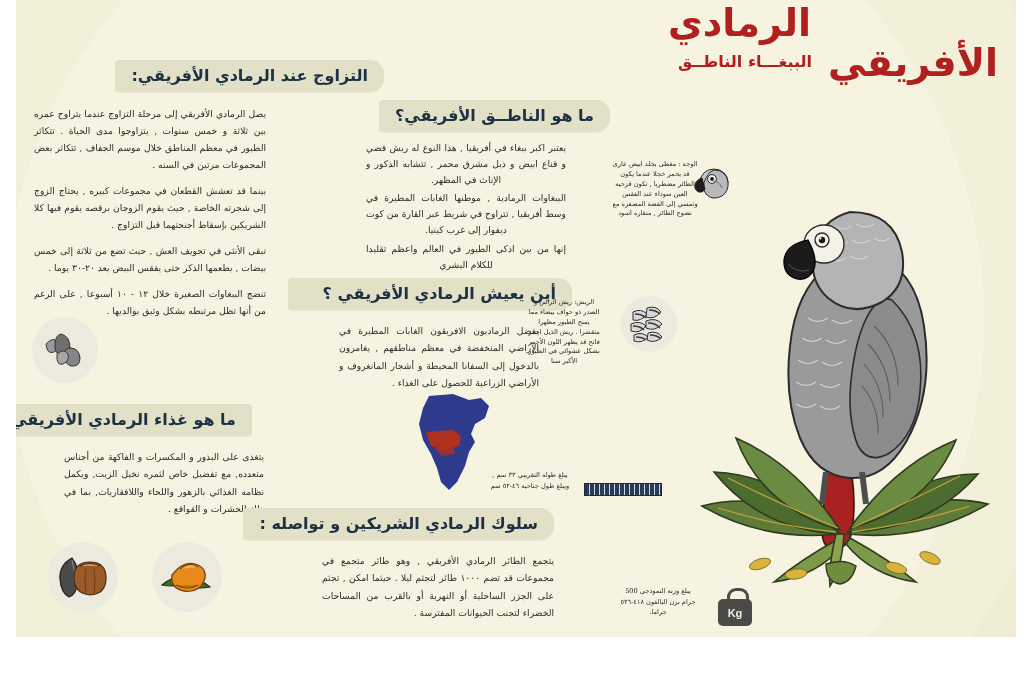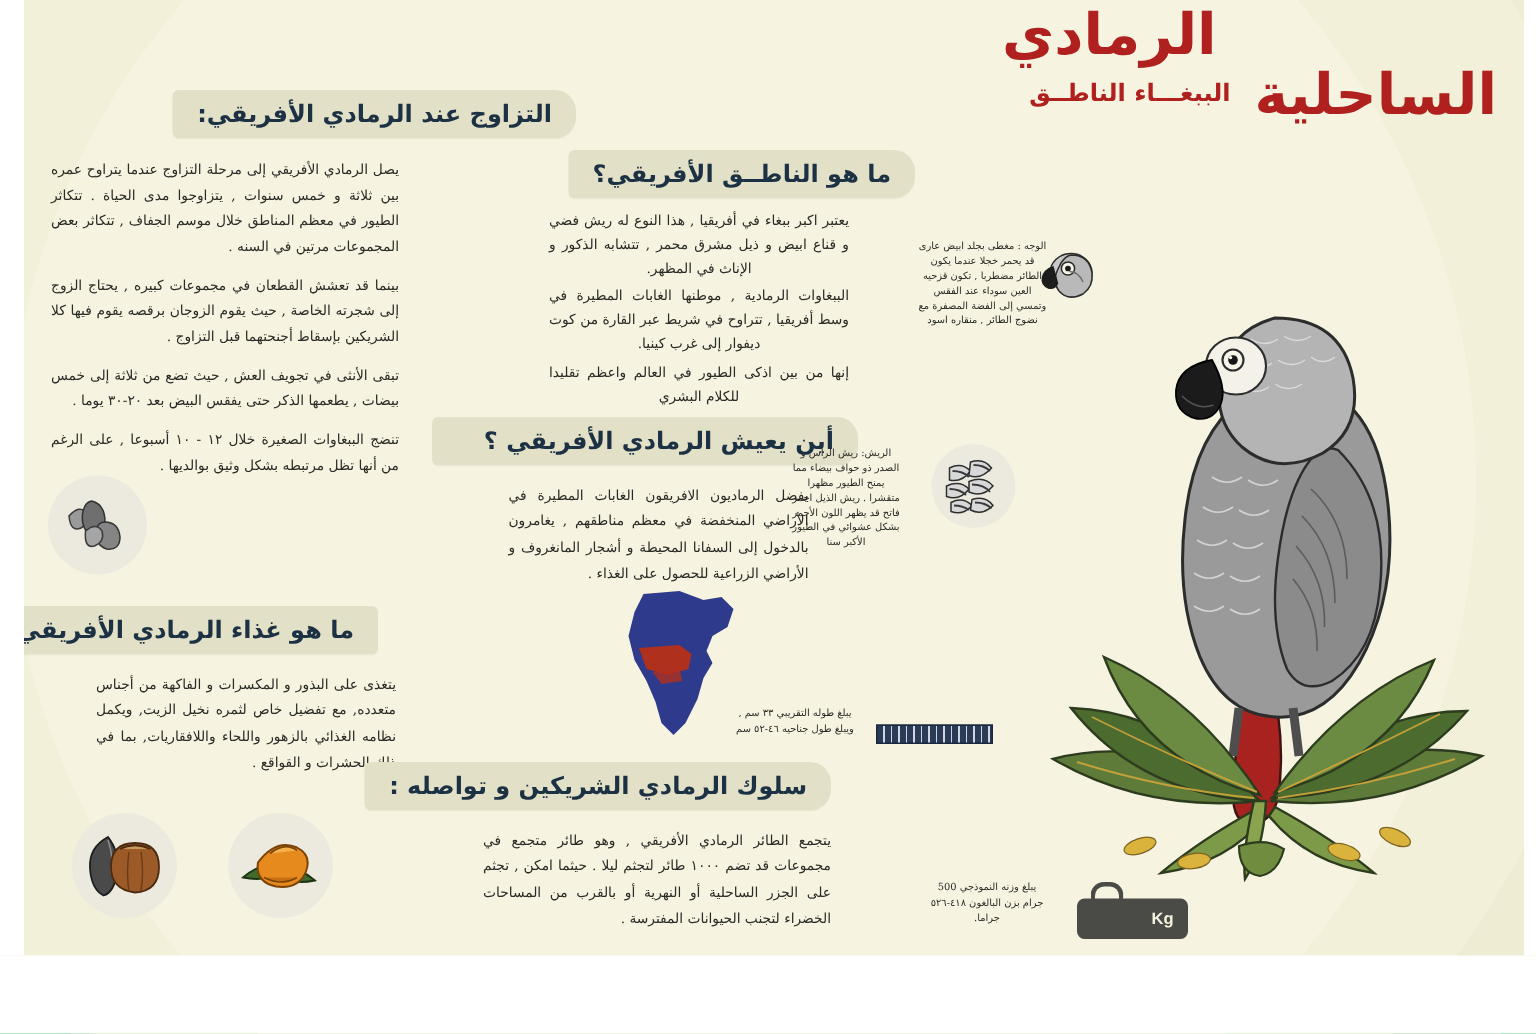--- a/index.html
+++ b/index.html
@@ -136,21 +136,20 @@
     position:absolute;
     width:34px;height:38px;
   }
   .kg-badge .body{
     position:absolute;bottom:0;left:0;
     width:34px;height:27px;border-radius:5px;
     background:#4a4a46;
     display:flex;align-items:center;justify-content:center;
     color:#f4f2dc;font-size:11px;font-weight:bold;
     font-family:"Liberation Sans",sans-serif;
-    padding-left:40px;
   }
   .kg-badge .shackle{
     position:absolute;top:0;left:9px;
     width:16px;height:15px;
     border:3px solid #4a4a46;
     border-bottom:none;
     border-radius:9px 9px 0 0;
   }
   svg{display:block;}
 </style>
@@ -159,21 +158,21 @@
 
 <div id="poster">
 
   <div class="swash swash-a"></div>
   <div class="swash swash-b"></div>
   <div class="swash swash-c"></div>
 
   <div class="title-block">
     <div class="title-main">الرمادي</div>
     <div class="title-row2">
-      <span class="title-main2">الساحلية</span>
+      <span class="title-main2">الأفريقي</span>
       <span class="title-sub">الببغـــاء الناطــق</span>
     </div>
   </div>
 
   <div class="pill" style="right:640px;top:60px;">التزاوج عند الرمادي الأفريقي:</div>
   <div class="para just" style="right:758px;top:105px;width:232px;">
     <p>يصل الرمادي الأفريقي إلى مرحلة التزاوج عندما يتراوح عمره بين ثلاثة و خمس سنوات , يتزاوجوا مدى الحياة . تتكاثر الطيور في معظم المناطق خلال موسم الجفاف , تتكاثر بعض المجموعات مرتين في السنه .</p>
     <p>بينما قد تعشش القطعان في مجموعات كبيره , يحتاج الزوج إلى شجرته الخاصة , حيث يقوم الزوجان برقصه يقوم فيها كلا الشريكين بإسقاط أجنحتهما قبل التزاوج .</p>
     <p>تبقى الأنثى في تجويف العش , حيث تضع من ثلاثة إلى خمس بيضات , يطعمها الذكر حتى يفقس البيض بعد ٢٠-٣٠ يوما .</p>
     <p>تنضج الببغاوات الصغيرة خلال ١٢ - ١٠ أسبوعا , على الرغم من أنها تظل مرتبطه بشكل وثيق بوالديها .</p>

